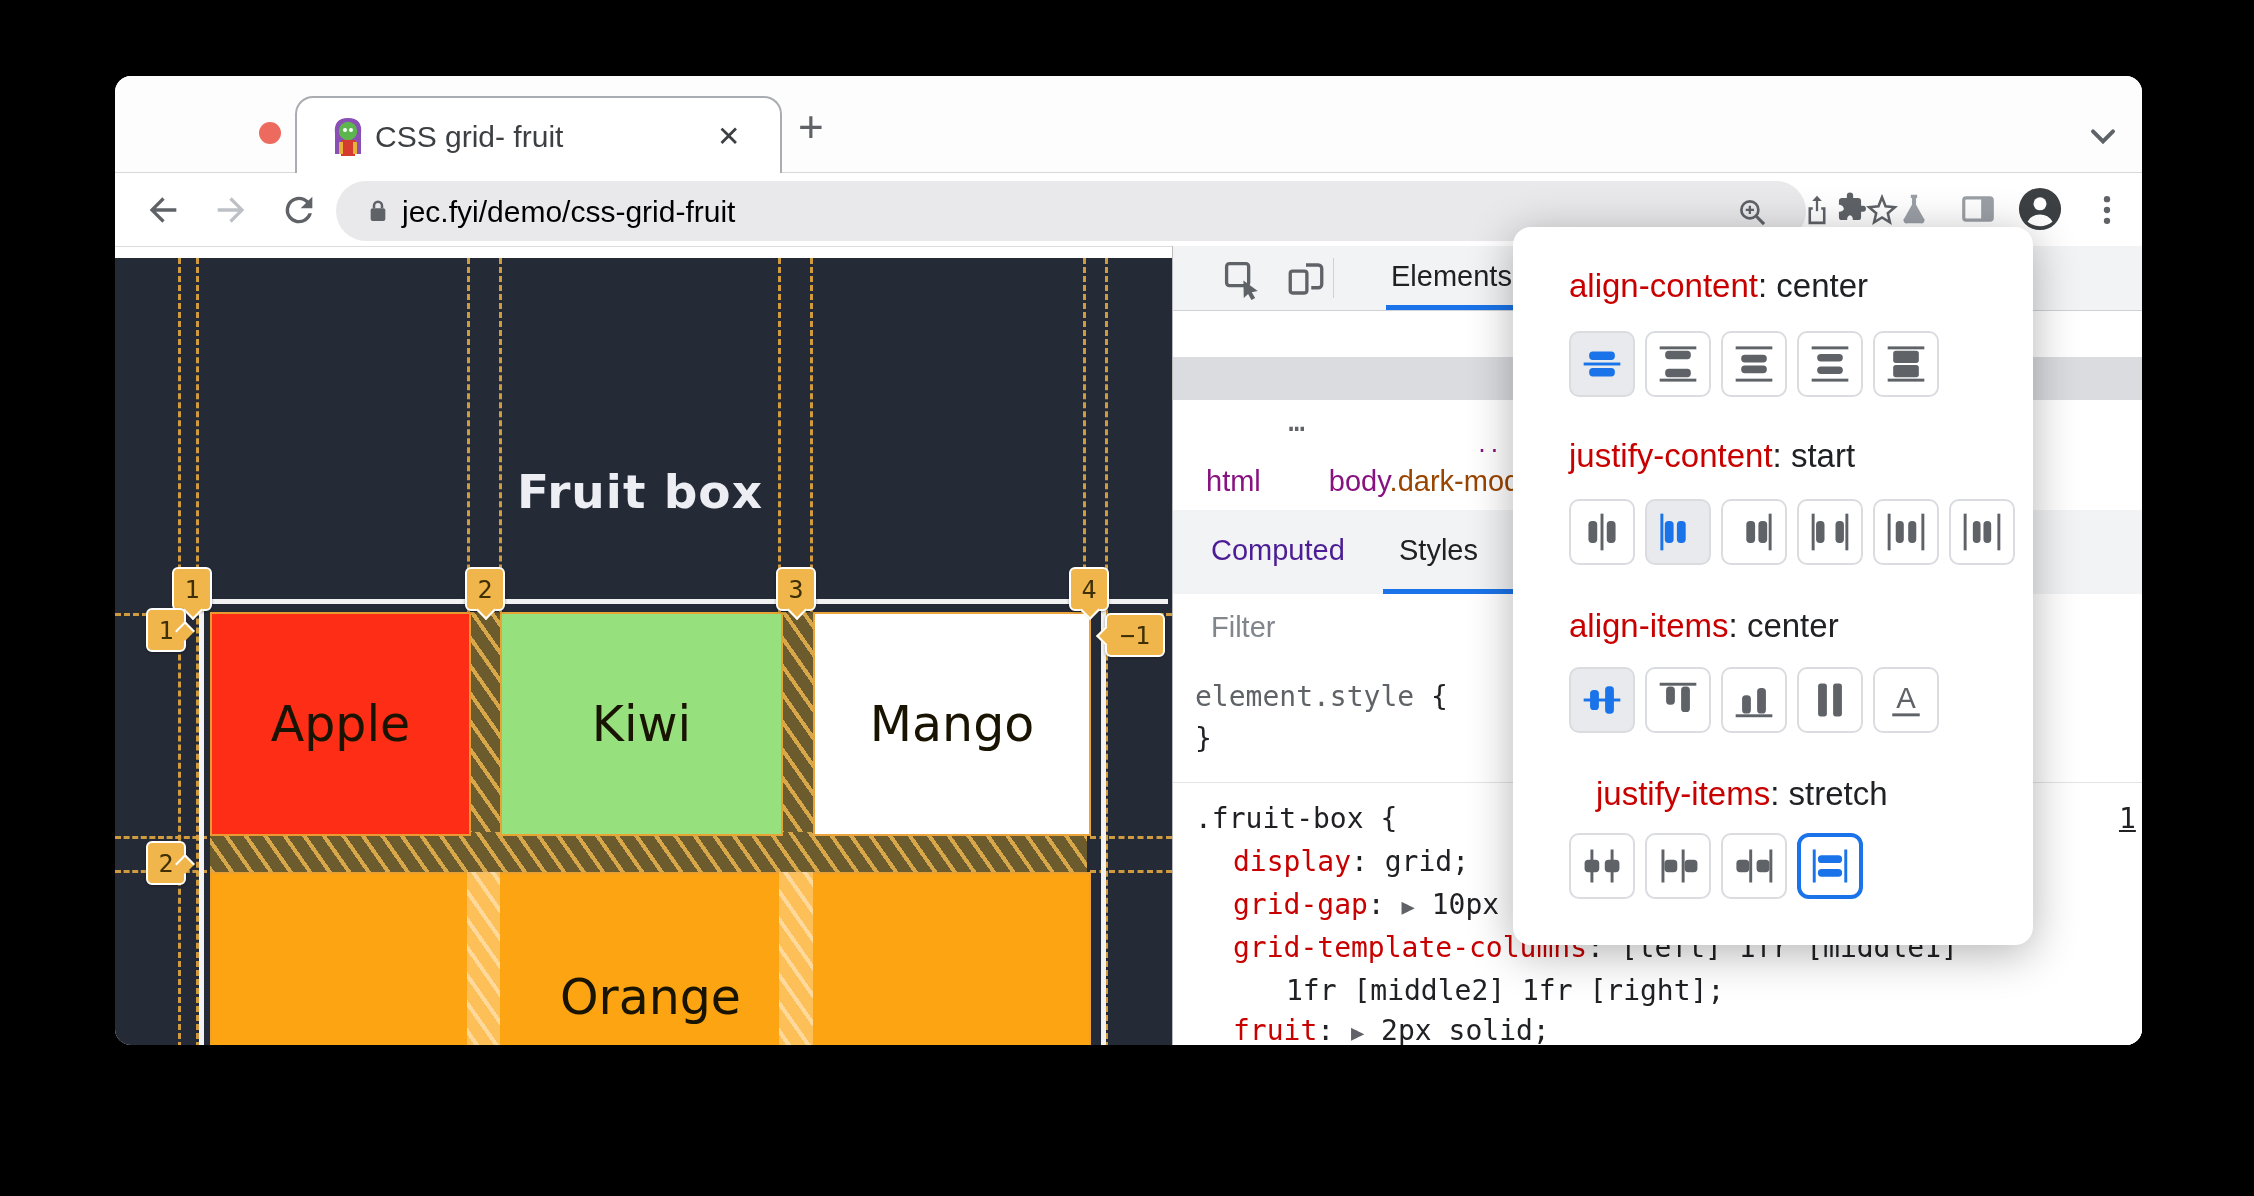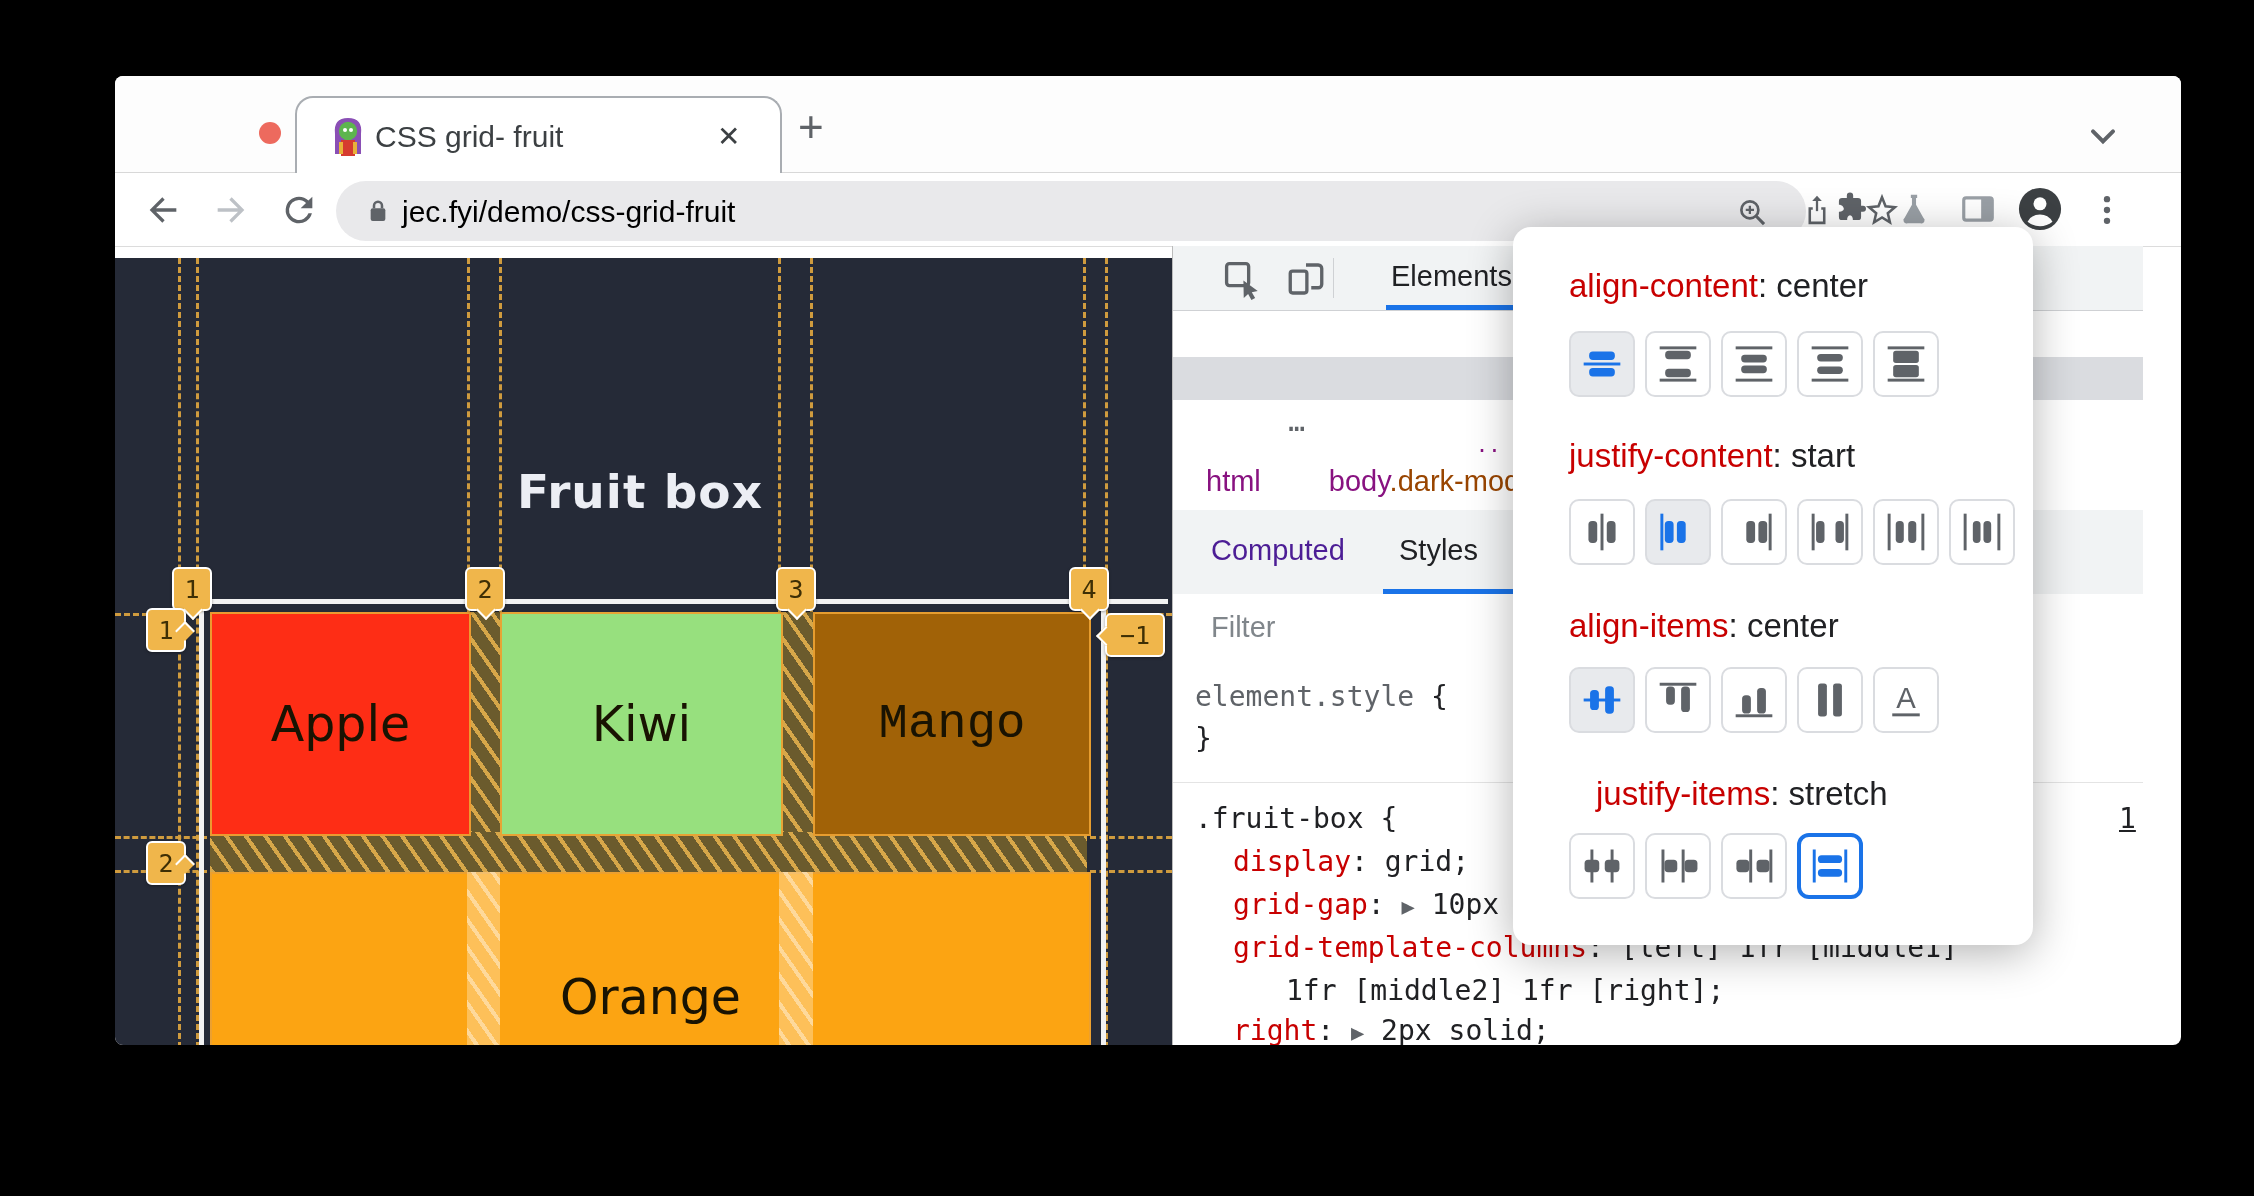--- a/index.html
+++ b/index.html
@@ -1,20 +1,20 @@
 <!DOCTYPE html>
 <html><head>
 <meta charset="utf-8">
 <style>
   html,body{margin:0;padding:0;background:#000;}
   .canvas{position:relative;width:2254px;height:1196px;background:#000;overflow:hidden;
           font-family:"Liberation Sans",sans-serif;}
   .abs{position:absolute;}
   .bwindow{position:absolute;left:115px;top:76px;width:2027px;height:969px;background:#fff;
-           border-radius:8px;overflow:hidden;box-shadow:0 10px 50px rgba(0,0,0,.6);padding-left:39px;}
+           border-radius:16px;overflow:hidden;box-shadow:0 10px 50px rgba(0,0,0,.6);}
 
   
   .tabstrip{position:absolute;left:0;top:0;width:100%;height:96px;background:#fdfdfd;border-bottom:1px solid #d8d8d8;}
   .tlight{position:absolute;top:46px;width:22px;height:22px;border-radius:50%;}
   .tab{position:absolute;left:180px;top:20px;width:483px;height:76px;background:#fff;
        border:2px solid #a9adb2;border-bottom:none;border-radius:18px 18px 0 0;}
   .tab-title{position:absolute;left:78px;top:22px;font-size:30px;color:#3c4043;white-space:nowrap;}
   .tab-close{position:absolute;left:420px;top:22px;font-size:28px;color:#3c4043;}
   .newtab{position:absolute;left:683px;top:36px;font-size:44px;color:#5f6368;line-height:30px;}
   .chev{position:absolute;left:1968px;top:40px;}
@@ -204,21 +204,21 @@
     <div class="hatch" style="left:352px;top:354px;width:33px;height:220px;"></div>
     <div class="hatch" style="left:664px;top:354px;width:34px;height:220px;"></div>
     <div class="hatch" style="left:95px;top:574px;width:877px;height:40px;"></div>
 
     <div class="fruit" style="left: 385px; top: 354px; width: 279px; height: 220px; background: rgb(151, 224, 126);">
       <span>Kiwi</span>
         </div>
     <div class="fruit" style="left: 95px; top: 354px; width: 257px; height: 220px; background: rgb(254, 45, 21);">
       <span>Apple</span>
         </div>
-    <div class="fruit" style="left: 698px; top: 354px; width: 274px; height: 220px; background: #a16207; font-family: Liberation Mono, monospace;">
+    <div class="fruit" style="left: 698px; top: 354px; width: 274px; height: 220px; background: #ffffff;">
       <span>Mango</span>
         </div>
     <div class="fruit" style="left: 95px; top: 614px; width: 877px; height: 246px; background: rgb(252, 164, 18);">
       <span>Orange</span>
         </div>
 
     <div class="gaplight" style="left:352px;top:614px;width:33px;height:246px;"></div>
     <div class="gaplight" style="left:664px;top:614px;width:34px;height:246px;"></div>
 
     <div class="gbadge b-top" style="left:57px;top:309px;width:36px;height:40px;">1</div>
@@ -277,21 +277,21 @@
 
     <div class="stylesarea">
       <div class="cssline" style="left:22px;top:20px;"><span class="dim">element.style</span><span> {</span></div>
       <div class="cssline" style="left:22px;top:62px;"><span>}</span></div>
       <div class="ruledivider" style="top:122px;"></div>
       <div class="cssline" style="left:22px;top:142px;"><span>.fruit-box</span><span> {</span></div>
       <div class="cssline" style="left:60px;top:185px;"><span class="prop">display</span><span>: </span><span>grid;</span></div>
       <div class="cssline" style="left:60px;top:228px;"><span class="prop">grid-gap</span><span>: </span><span class="arrow">▶</span><span> 10px</span></div>
       <div class="cssline" style="left:60px;top:271px;"><span class="prop">grid-template-columns</span><span>: </span><span>[left] 1fr [middle1]</span></div>
       <div class="cssline" style="left:113px;top:314px;"><span>1fr [middle2] 1fr [right];</span></div>
-      <div class="cssline" style="left:60px;top:354px;"><span class="prop">right</span><span>: </span><span class="arrow">▶</span><span> 2px solid;</span></div>
+      <div class="cssline" style="left:60px;top:354px;"><span class="prop">fruit</span><span>: </span><span class="arrow">▶</span><span> 2px solid;</span></div>
     </div>
   </div>
 
   <div class="srcline">1</div>
 
   <div class="popup">
 
     <div class="pop-label" style="top:40px;">
       <span class="pop-prop">align-content</span><span class="pop-val">: center</span>
     </div>

